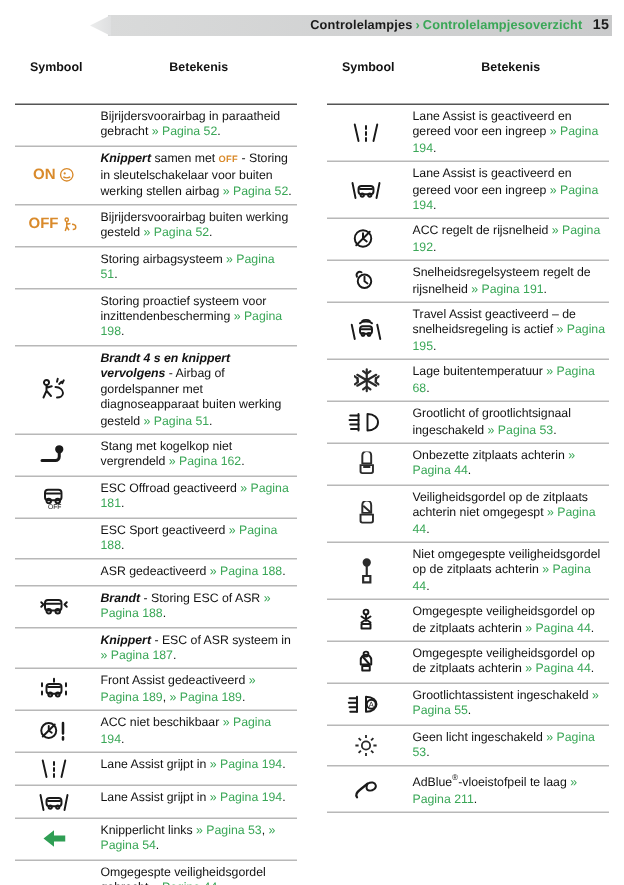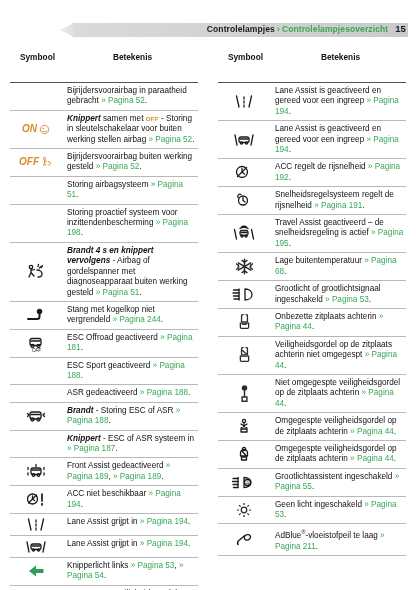--- a/index.html
+++ b/index.html
@@ -5,21 +5,21 @@
   html,body{margin:0;padding:0;}
   body{
     width:416px;height:590px;background:#ffffff;
     font-family:"Liberation Sans", sans-serif;
     color:#1a1a1a;overflow:hidden;
   }
   .page{position:relative;width:416px;height:590px;box-sizing:border-box;}
 
   
   .header{
-    position:relative;height:22px;margin:19px 8px 0 8px;text-align:right;
+    position:relative;height:22px;margin:6px 8px 0 8px;text-align:right;
   }
   .header-bar{
     position:absolute;left:64px;right:0;top:4px;height:14px;
     background:linear-gradient(to right,#d9dada,#c9cacb);
   }
   .header-bar:before{
     content:"";position:absolute;left:-12px;top:0;width:14px;height:14px;
     background:linear-gradient(to right,#eceded,#dedfe0);
     clip-path:polygon(100% 0,100% 100%,0 50%);
   }
@@ -44,21 +44,21 @@
     text-align:center;font-size:8.3px;font-weight:bold;color:#111;
     padding:3px 0 20px 0;border-bottom:1.6px solid #555;
   }
   table.tbl th.sym{padding-left:3px;}
   table.tbl th.bet{padding-left:5px;}
   table.tbl td{
     border-bottom:.9px solid #b8b8b8;
     padding:3px 0 3px 0;vertical-align:top;
   }
   table.tbl td.sym{
-    text-align:center;vertical-align:middle;padding:2px 2px;font-style:italic;
+    text-align:center;vertical-align:middle;padding:2px 2px;
   }
   table.tbl td.bet{
     padding-left:5px;padding-right:2px;
     font-size:8.2px;line-height:10.4px;color:#111;
   }
   .b{font-weight:bold;font-style:italic;}
   .g{color:#3aa757;}
   .sm{font-size:6.2px;font-weight:bold;color:#d98a2b;letter-spacing:.2px;}
   .sup{font-size:5.5px;vertical-align:super;}
 
@@ -139,21 +139,21 @@
                       <path d="M28 14c6 0 10 4 10 8s-4 6-8 6"></path>
                       <path d="M33 10l3-3M37 9l2-4M30 7l1-4"></path>
                     </svg></span></td>
                 <td class="bet"><span class="b">Brandt 4 s en knippert vervolgens</span><span> - Airbag of gordelspanner met diagnoseapparaat buiten werking gesteld </span><span class="g">» Pagina 51</span><span>.</span></td>
               </tr>
               <tr>
                 <td class="sym"><span><svg class="ic" width="26" height="17" viewBox="0 0 52 34" fill="none" stroke="currentColor" stroke-width="2.6" stroke-linecap="round" stroke-linejoin="round">
                       <path d="M10 24h18a5 5 0 0 0 5-5V12" stroke-width="4"></path>
                       <circle cx="33" cy="9" r="4.2" fill="currentColor"></circle>
                     </svg></span></td>
-                <td class="bet"><span>Stang met kogelkop niet vergrendeld </span><span class="g">» Pagina 244</span><span>.</span></td>
+                <td class="bet"><span>Stang met kogelkop niet vergrendeld </span><span class="g">» Pagina 162</span><span>.</span></td>
               </tr>
               <tr>
                 <td class="sym"><span><svg class="ic" width="26" height="17" viewBox="0 0 52 34" fill="none" stroke="currentColor" stroke-width="2.6" stroke-linecap="round" stroke-linejoin="round">
                       <rect x="14" y="7" width="22" height="14" rx="4"></rect>
                       <circle cx="19" cy="22" r="3"></circle>
                       <circle cx="31" cy="22" r="3"></circle>
                       <path d="M16 12h18"></path>
                       <text x="18" y="33" font-size="9" stroke="none" fill="currentColor" font-family="sans-serif">OFF</text>
                     </svg></span></td>
                 <td class="bet"><span>ESC Offroad geactiveerd </span><span class="g">» Pagina 181</span><span>.</span></td>

